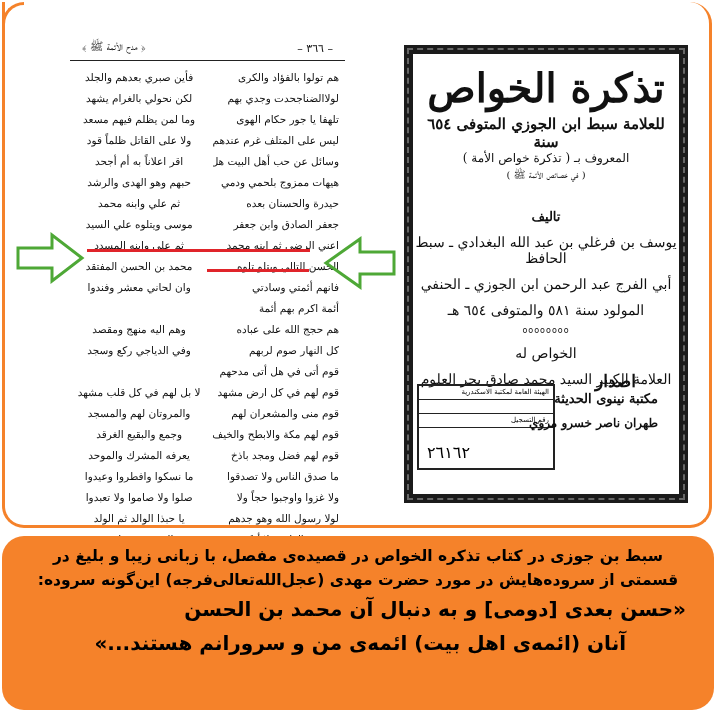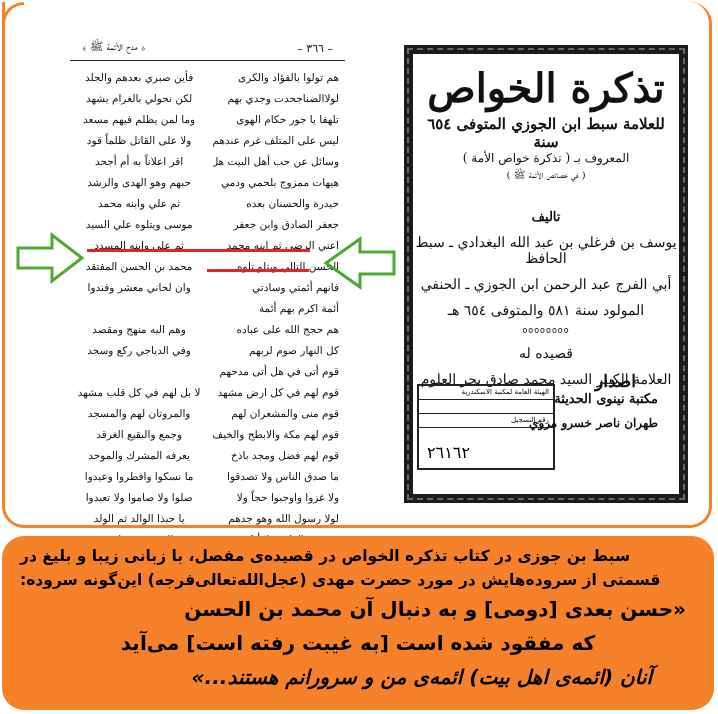--- a/index.html
+++ b/index.html
@@ -68,24 +68,24 @@
     .arrow { position:absolute; }
 
     
     .caption {
       position:absolute; left:2px; top:536px; width:712px; height:174px;
       background:#f5822a; border-radius:22px 22px 22px 22px; box-sizing:border-box;
       direction:rtl; text-align:center; color:#000;
       font-family:"DejaVu Sans", sans-serif; font-weight:bold;
       padding-top:8px;
     }
-    .caption .intro { font-size:15.5px; line-height:24px; padding:0 18px; text-align:left; }
+    .caption .intro { font-size:15.5px; line-height:24px; padding:0 18px; text-align:center; }
     .caption .quote { font-size:20px; line-height:34px; }
     .caption .q1 { text-align:right; padding-right:28px; }
-    .caption .q3 { text-align:right; padding-right:62px;font-style:italic; }
+    .caption .q3 { text-align:right; padding-right:88px; }
   </style>
 </head>
 <body>
 
 <div class="top-panel"></div>
 <div class="top-left-curve"></div>
 
 <div class="poem-page">
   <div class="page-header">
     <span>– ٣٦٦ –</span>
@@ -199,35 +199,34 @@
   <div class="cover-inner">
     <div class="cover-title">تذكرة الخواص</div>
     <div class="cover-sub">للعلامة سبط ابن الجوزي المتوفى ٦٥٤ سنة</div>
     <div class="cover-known">المعروف بـ ( تذكرة خواص الأمة )</div>
     <div class="cover-inside">( في خصائص الأئمة ﷺ )</div>
     <div class="cover-author-label">تاليف</div>
     <div class="cover-line">يوسف بن فرغلي بن عبد الله البغدادي ـ سبط الحافظ</div>
     <div class="cover-line">أبي الفرج عبد الرحمن ابن الجوزي ـ الحنفي</div>
     <div class="cover-line">المولود سنة ٥٨١ والمتوفى ٦٥٤ هـ</div>
     <div class="cover-dots">oooooooo</div>
-    <div class="cover-line">قصیده له</div>
+    <div class="cover-line">الخواص له</div>
     <div class="cover-line">العلامة الكبير السيد محمد صادق بحر العلوم</div>
   </div>
   <div class="stamp" style="left:4px; top:330px;">
     <div class="stamp-row">الهيئة العامة لمكتبة الاسكندرية</div>
     <div class="stamp-row"></div>
     <div class="stamp-row">رقم التسجيل</div>
     <div class="stamp-number">٢٦١٦٢</div>
   </div>
   <div class="publisher" style="left:95px; top:318px;">
     <div class="p1">اصدار</div>
     <div class="p2">مكتبة نينوى الحديثة</div>
     <div class="p3">طهران ناصر خسرو مروي</div>
   </div>
 </div>
 
 <div class="caption">
   <div class="intro">سبط بن جوزی در کتاب تذکره الخواص در قصیده‌ی مفصل، با زبانی زیبا و بلیغ در</div>
   <div class="intro">قسمتی از سروده‌هایش در مورد حضرت مهدی (عجل‌الله‌تعالی‌فرجه) این‌گونه سروده:</div>
   <div class="quote q1">«حسن بعدی [دومی] و به دنبال آن محمد بن الحسن</div>
-  <div class="quote">که مفقود شده است [به غیبت رفته است] می‌آید</div>
   <div class="quote q3">آنان (ائمه‌ی اهل بیت) ائمه‌ی من و سرورانم هستند...»</div>
 </div>
 
 </body></html>

